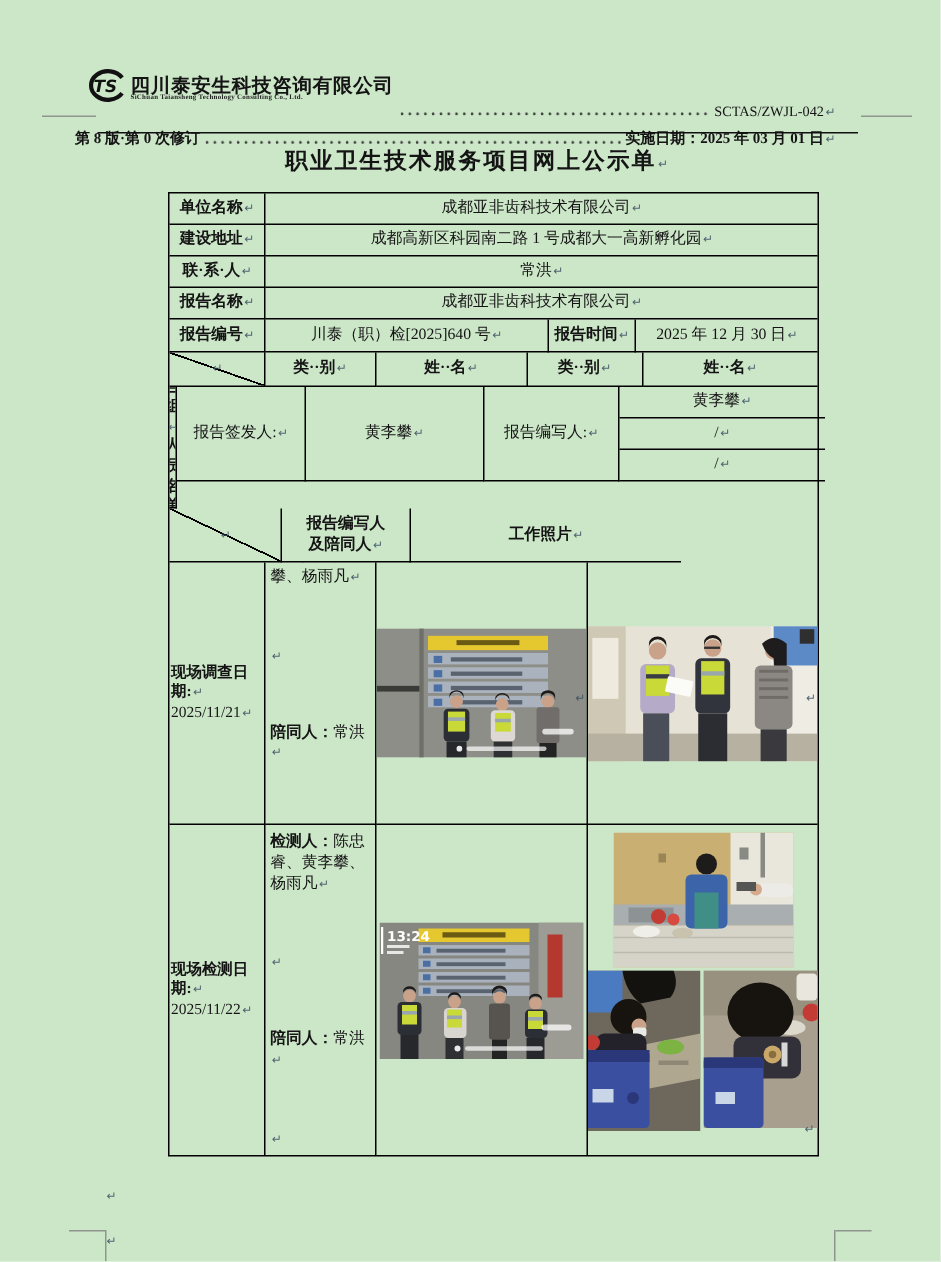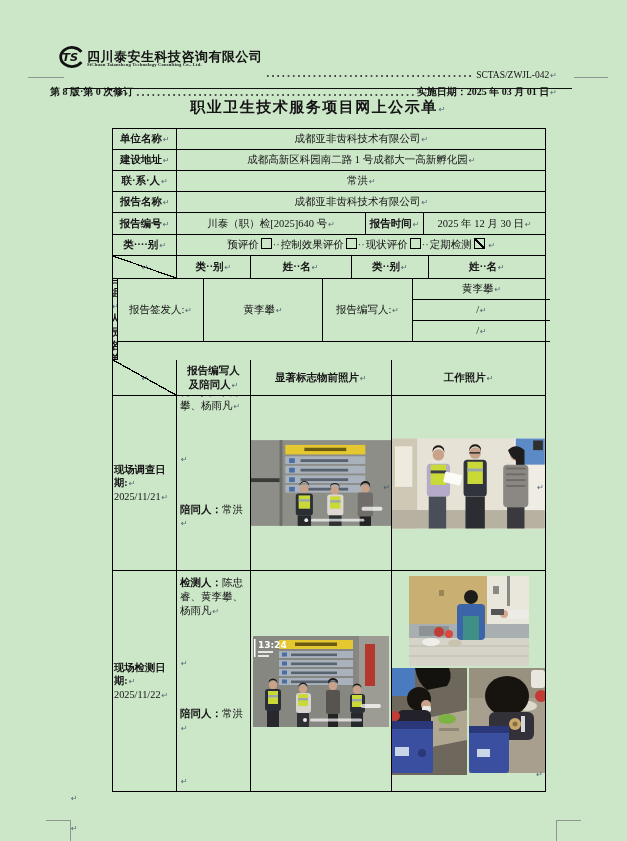--- a/index.html
+++ b/index.html
@@ -140,30 +140,20 @@
           <span class="pm">川泰（职）检[2025]640 号</span>
         </div>
       <div class="c w68 b">
           <span class="pm">报告时间</span>
         </div>
       <div class="c w142 nr">
           <span class="pm">2025 年 12 月 30 日</span>
         </div>
     </div>
 
-    <div class="row h21">
-      <div class="c w75 b">
-          <span class="pm">类····别</span>
-        </div>
-      <div class="c w432 nr">
-        <span class="pm">
-          <span>预评价</span><span class="cb"></span><span class="sep">··</span><span>控制效果评价</span><span class="cb"></span><span class="sep">··</span><span>现状评价</span><span class="cb"></span><span class="sep">··</span><span>定期检测</span><span class="cb ck"></span>
-        </span>
-      </div>
-    </div>
 
     <div class="row h23">
       <div class="c w75 diag">
           <span class="pm"></span>
         </div>
       <div class="c w86 b">
           <span class="pm">类··别</span>
         </div>
       <div class="c w119 b">
           <span class="pm">姓··名</span>
@@ -208,23 +198,20 @@
     </div>
 
     <div class="row h36">
       <div class="c w75 diag">
           <span class="pm"></span>
         </div>
       <div class="c w86 b twoline">
         <span>报告编写人</span>
         <span class="pm">及陪同人</span>
       </div>
-      <div class="c w166 b">
-          <span class="pm">显著标志物前照片</span>
-        </div>
       <div class="c w180 b nr">
           <span class="pm">工作照片</span>
         </div>
     </div>
 
     <div class="row h175">
       <div class="c w75 b datecell">
         <span class="pm">现场调查日期:</span>
         <span class="pm" style="font-weight:normal">2025/11/21</span>
       </div>

